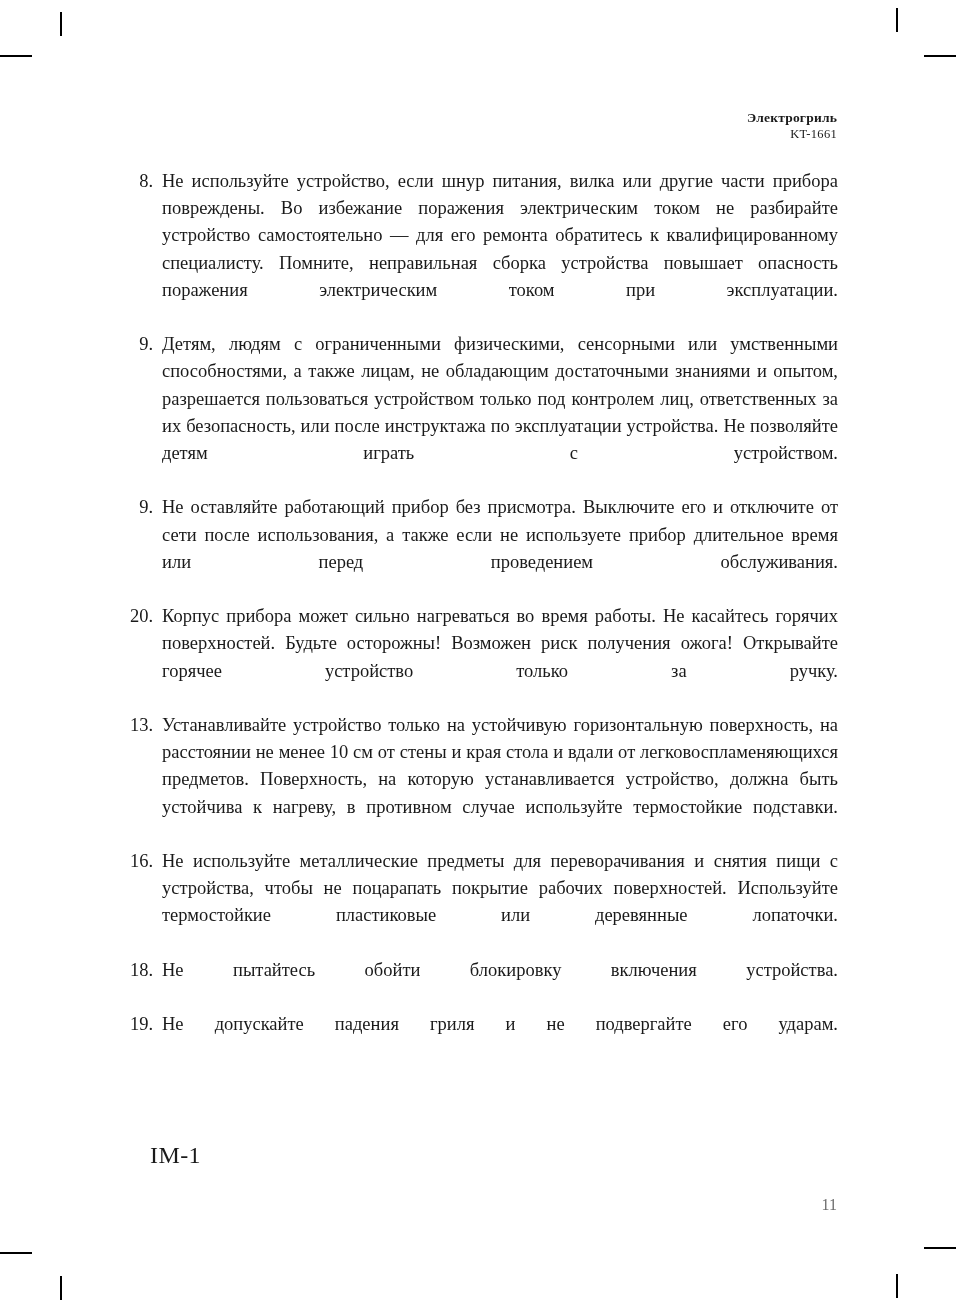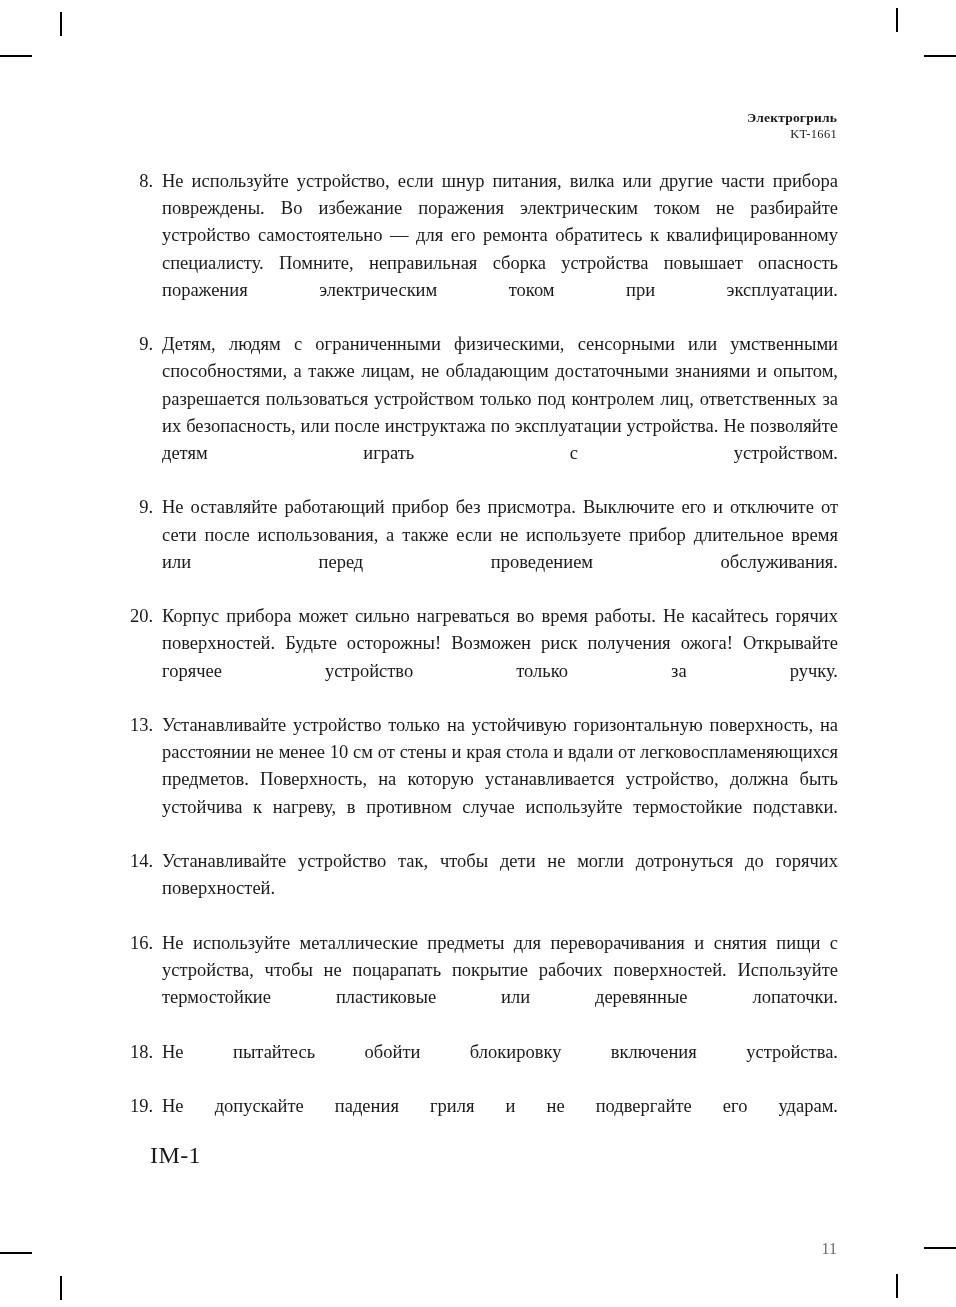--- a/index.html
+++ b/index.html
@@ -100,21 +100,20 @@
     letter-spacing: 0.4px;
   }
   .page-number {
     position: absolute;
     left: 0;
     top: 1196px;
     width: 837px;
     text-align: right;
     font-size: 16px;
     color: #6e6e6e;
-    margin-top: 44px;
   }
 </style>
 </head>
 <body>
 
 <div class="page">
 
   <div class="crop crop-v crop-tl-v"></div>
   <div class="crop crop-v crop-tr-v"></div>
   <div class="crop crop-v crop-bl-v"></div>
@@ -144,24 +143,20 @@
       </div>
       <div class="list-item">
         <div class="item-num">20.</div>
         <div class="item-text">Корпус прибора может сильно нагреваться во время работы. Не касайтесь горячих поверхностей. Будьте осторожны! Возможен риск получения ожога! Открывайте горячее устройство только за ручку.</div>
       </div>
       <div class="list-item">
         <div class="item-num">13.</div>
         <div class="item-text">Устанавливайте устройство только на устойчивую горизонтальную поверхность, на расстоянии не менее 10 см от стены и края стола и вдали от легковоспламеняющихся предметов. Поверхность, на которую устанавливается устройство, должна быть устойчива к нагреву, в противном случае используйте термостойкие подставки.</div>
       </div>
       <div class="list-item">
-        <div class="item-num">14.</div>
-        <div class="item-text">Устанавливайте устройство так, чтобы дети не могли дотронуться до горячих поверхностей.</div>
-      </div>
-      <div class="list-item">
         <div class="item-num">16.</div>
         <div class="item-text">Не используйте металлические предметы для переворачивания и снятия пищи с устройства, чтобы не поцарапать покрытие рабочих поверхностей.  Используйте термостойкие пластиковые или деревянные лопаточки.</div>
       </div>
       <div class="list-item">
         <div class="item-num">18.</div>
         <div class="item-text">Не пытайтесь обойти блокировку включения устройства.</div>
       </div>
       <div class="list-item">
         <div class="item-num">19.</div>
         <div class="item-text">Не допускайте падения гриля и не подвергайте его ударам.</div>

